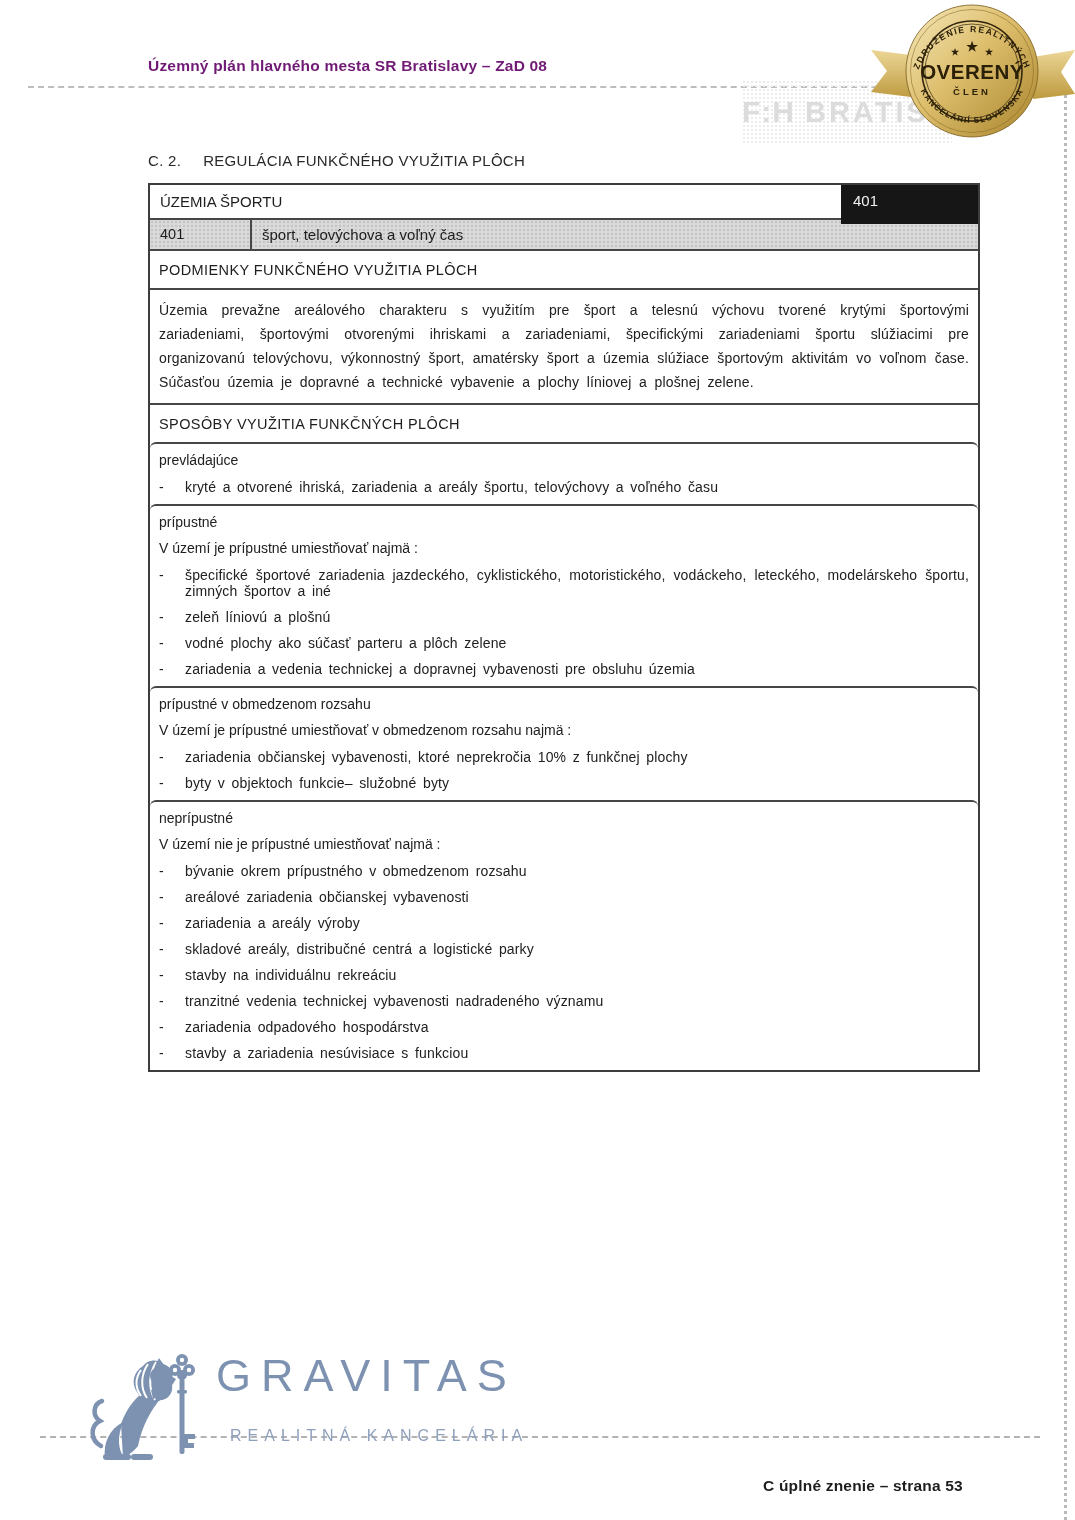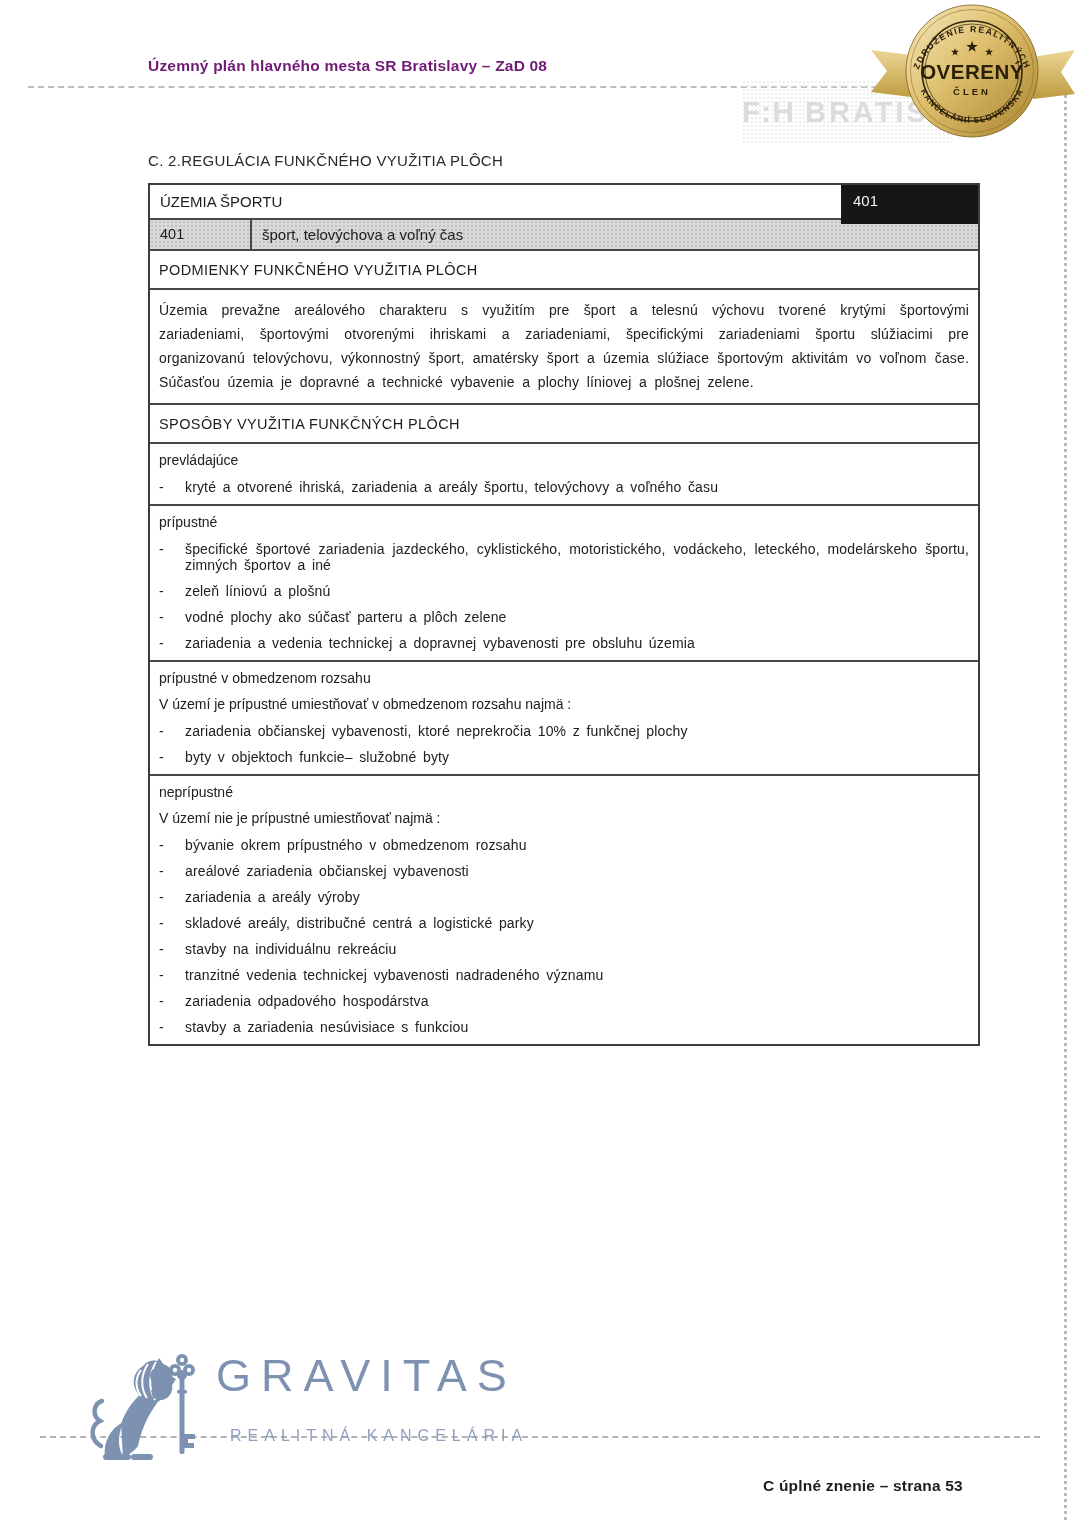--- a/index.html
+++ b/index.html
@@ -24,21 +24,21 @@
     background-image:radial-gradient(#ececec 1px, transparent 1.2px); background-size:4px 4px; }
   .watermark .wm-mark { font-size:30px; font-weight:bold; letter-spacing:1px; }
   .watermark .wm-text { font-size:29px; font-weight:bold; letter-spacing:3px; }
 
   
   .seal { position:absolute; left:855px; top:-2px; width:220px; height:150px; }
   .seal svg { display:block; width:100%; height:100%; }
 
   
   .c2-heading { position:absolute; left:148px; top:152px; font-size:15px; color:#2a2a2a; letter-spacing:.3px; }
-  .c2-heading .c2-num { }
+  .c2-heading .c2-num { margin-right:22px; }
 
   
   .reg-table { position:absolute; left:148px; top:183px; width:832px;
     border:2px solid #3d3d3d; background:#fff; }
   .t-row { border-top:2px solid #474747; position:relative; }
   .t-row:first-child { border-top:none;border-radius:16px; }
 
   .row-title { height:33px; line-height:33px; padding-left:10px; font-size:15px; color:#1e1e1e; }
   .badge-401 { position:absolute; right:0; top:0; width:137px; height:39px; z-index:2;
     background:#161616; color:#f2f2f2; font-size:15px; line-height:31px; padding-left:12px; }
@@ -47,21 +47,21 @@
     background-color:#d9d9d9;
     background-image:radial-gradient(#c3c3c3 .8px, transparent .9px); background-size:4px 4px; }
   .code-cell { width:102px; border-right:2px solid #474747; line-height:29px; padding-left:10px; font-size:14.5px; }
   .code-label { flex:1; line-height:29px; padding-left:10px; font-size:15px; }
 
   .row-h { padding:11px 9px 10px; font-size:14.5px; letter-spacing:.4px; color:#1e1e1e; }
 
   .row-text { padding:8px 9px 9px; font-size:14px; line-height:24px; text-align:justify;
     letter-spacing:.15px; word-spacing:3.5px; color:#202020; }
 
-  .sect { padding:8px 9px 9px; font-size:14px; color:#202020; }
+  .sect { padding:8px 9px 9px; font-size:14px; color:#202020;border-radius:6px; }
   .sect-label { line-height:17px; }
   .sect-intro { line-height:17px; margin-top:9px; }
   .item { display:flex; margin-top:10px; line-height:16px; }
   .item .dash { width:26px; flex:0 0 26px; text-align:left; }
   .item .item-text { flex:1; text-align:justify; letter-spacing:.15px; word-spacing:2.5px; }
 
   
   .logo-lion { position:absolute; left:85px; top:1348px; width:118px; height:120px; }
   .logo-wordmark { position:absolute; left:216px; top:1350px; font-size:45px; letter-spacing:10px;
     color:#7d92b1; font-weight:400; }
@@ -149,20 +149,21 @@
     <div class="t-row sect">
       <div class="sect-label">prevládajúce</div>
       <div class="item">
           <span class="dash">-</span>
           <span class="item-text">kryté a otvorené ihriská, zariadenia a areály športu, telovýchovy a voľného času</span>
         </div>
     </div>
 
     <div class="t-row sect">
       <div class="sect-label">prípustné</div>
+      <div class="sect-intro">V území je prípustné umiestňovať najmä :</div>
       <div class="item">
           <span class="dash">-</span>
           <span class="item-text">špecifické športové zariadenia jazdeckého, cyklistického, motoristického, vodáckeho, leteckého, modelárskeho športu, zimných športov a iné</span>
         </div>
       <div class="item">
           <span class="dash">-</span>
           <span class="item-text">zeleň líniovú a plošnú</span>
         </div>
       <div class="item">
           <span class="dash">-</span>

